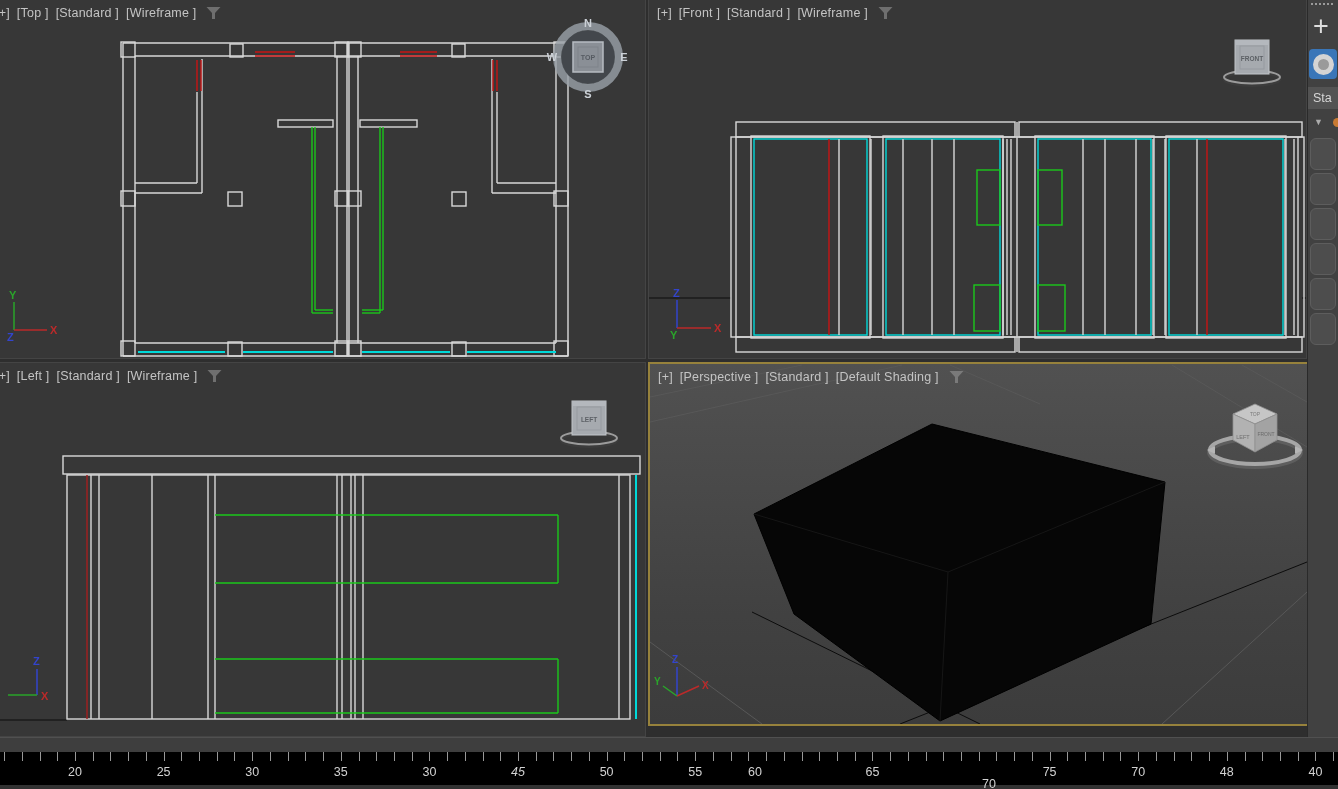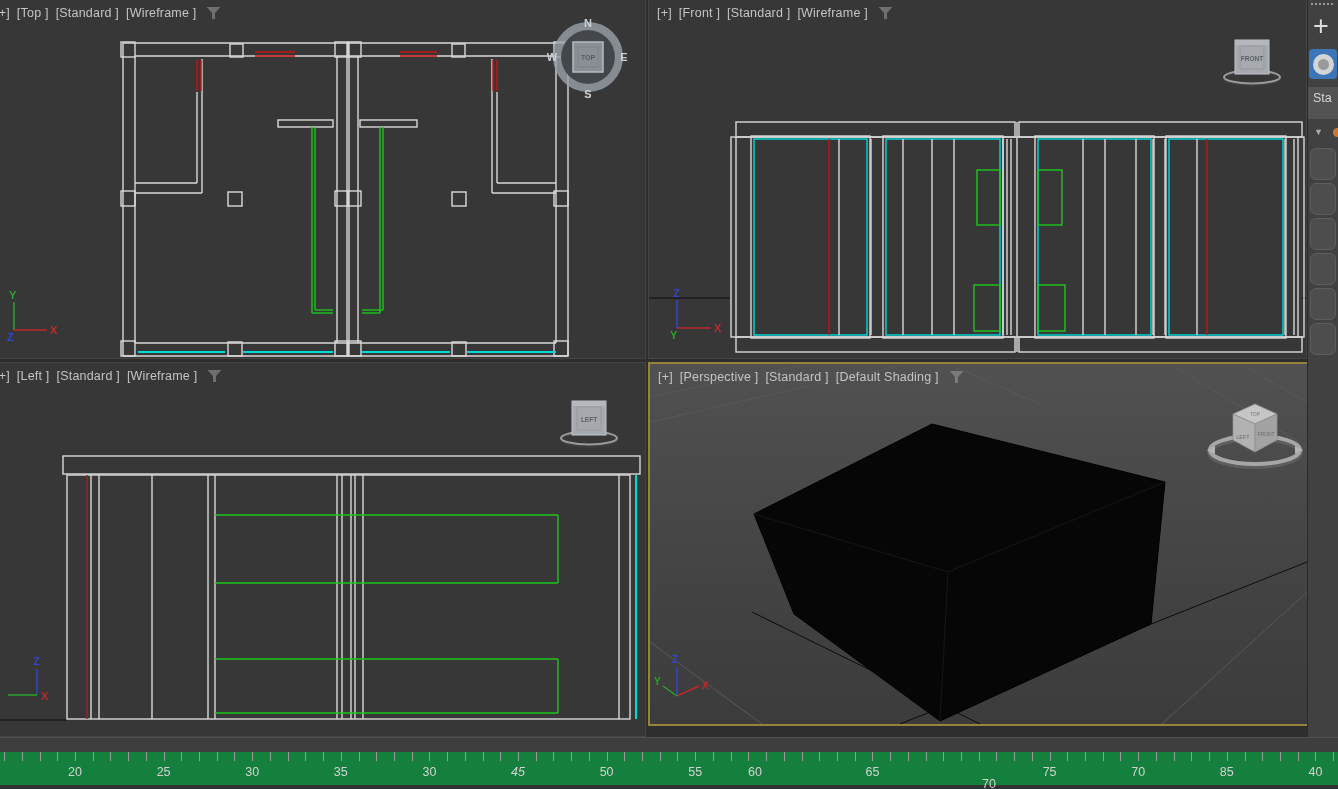--- a/index.html
+++ b/index.html
@@ -15,28 +15,28 @@
     font-size:12.5px;color:#c4c4c4;white-space:nowrap;letter-spacing:.2px;}
   .vplabel.clip{left:-5px;}
   .funnel{margin-left:3px;}
   .cube-gadget{position:absolute;z-index:5;}
   
   #panel{position:absolute;left:1307px;top:0;width:31px;height:737px;background:#414141;border-left:1px solid #2a2a2a;box-sizing:border-box;}
   .panel-dots{height:2px;margin:3px 3px 4px 3px;background:repeating-linear-gradient(90deg,#9a9a9a 0 2px,transparent 2px 4px);}
   .panel-plus{font-size:27px;line-height:34px;color:#dedede;text-align:left;padding-left:5px;height:38px;}
   .panel-blue{margin:2px 1px;height:30px;background:#3a76b8;border-radius:4px;display:flex;align-items:center;justify-content:center;}
   .panel-blue .ring{width:11px;height:11px;border:5px solid #d4d4d4;border-radius:50%;background:#9a9a9a;}
-  .panel-drop{margin-top:8px;height:32px;background:#535353;color:#d6d6d6;font-size:12.5px;line-height:22px;padding-left:5px;}
+  .panel-drop{margin-top:8px;height:22px;background:#535353;color:#d6d6d6;font-size:12.5px;line-height:22px;padding-left:5px;}
   .panel-rollout{height:26px;display:flex;align-items:center;color:#ababab;font-size:9px;padding-left:6px;}
   .panel-rollout .odot{width:9px;height:9px;border-radius:50%;background:#c87a33;margin-left:auto;margin-right:-4px;}
   .pbtn{height:30px;margin:3px 2px;background:#4d4d4d;border:1px solid #5d5d5d;border-radius:6px;}
   
   #timeline{position:absolute;left:0;top:737px;width:1338px;height:52px;}
   .tl-top{height:14px;background:#3e3e3e;border-top:1px solid #505050;}
-  .tl-ruler{position:relative;height:33px;background:#15803d;border-bottom:4px solid #323232;}
+  .tl-ruler{position:relative;height:33px;background:#000000;border-bottom:4px solid #323232;}
   .tick{position:absolute;top:0;width:1px;height:9px;background:#989898;}
   .tlabel{position:absolute;top:13px;transform:translateX(-50%);font-size:12.5px;color:#d2d2d2;}
 </style>
 </head>
 <body>
 
 <div id="app">
 
   <div class="vp" id="vp-top">
     <svg class="geom" width="645" height="358">
@@ -394,18 +394,18 @@
         <div class="tlabel" style="left: 340.8px;">35</div>
         <div class="tlabel" style="left: 429.4px;">30</div>
         <div class="tlabel" style="left: 518px; font-style: italic;">45</div>
         <div class="tlabel" style="left: 606.6px;">50</div>
         <div class="tlabel" style="left: 695.2px;">55</div>
         <div class="tlabel" style="left: 755px;">60</div>
         <div class="tlabel" style="left: 872.4px;">65</div>
         <div class="tlabel" style="left: 989px; margin-top: 12px;">70</div>
         <div class="tlabel" style="left: 1049.6px;">75</div>
         <div class="tlabel" style="left: 1138.2px;">70</div>
-        <div class="tlabel" style="left: 1226.8px;">85</div>
+        <div class="tlabel" style="left: 1226.8px;">48</div>
         <div class="tlabel" style="left: 1315.4px;">40</div>
       </div>
   </div>
 
 </div>
 
 </body></html>

